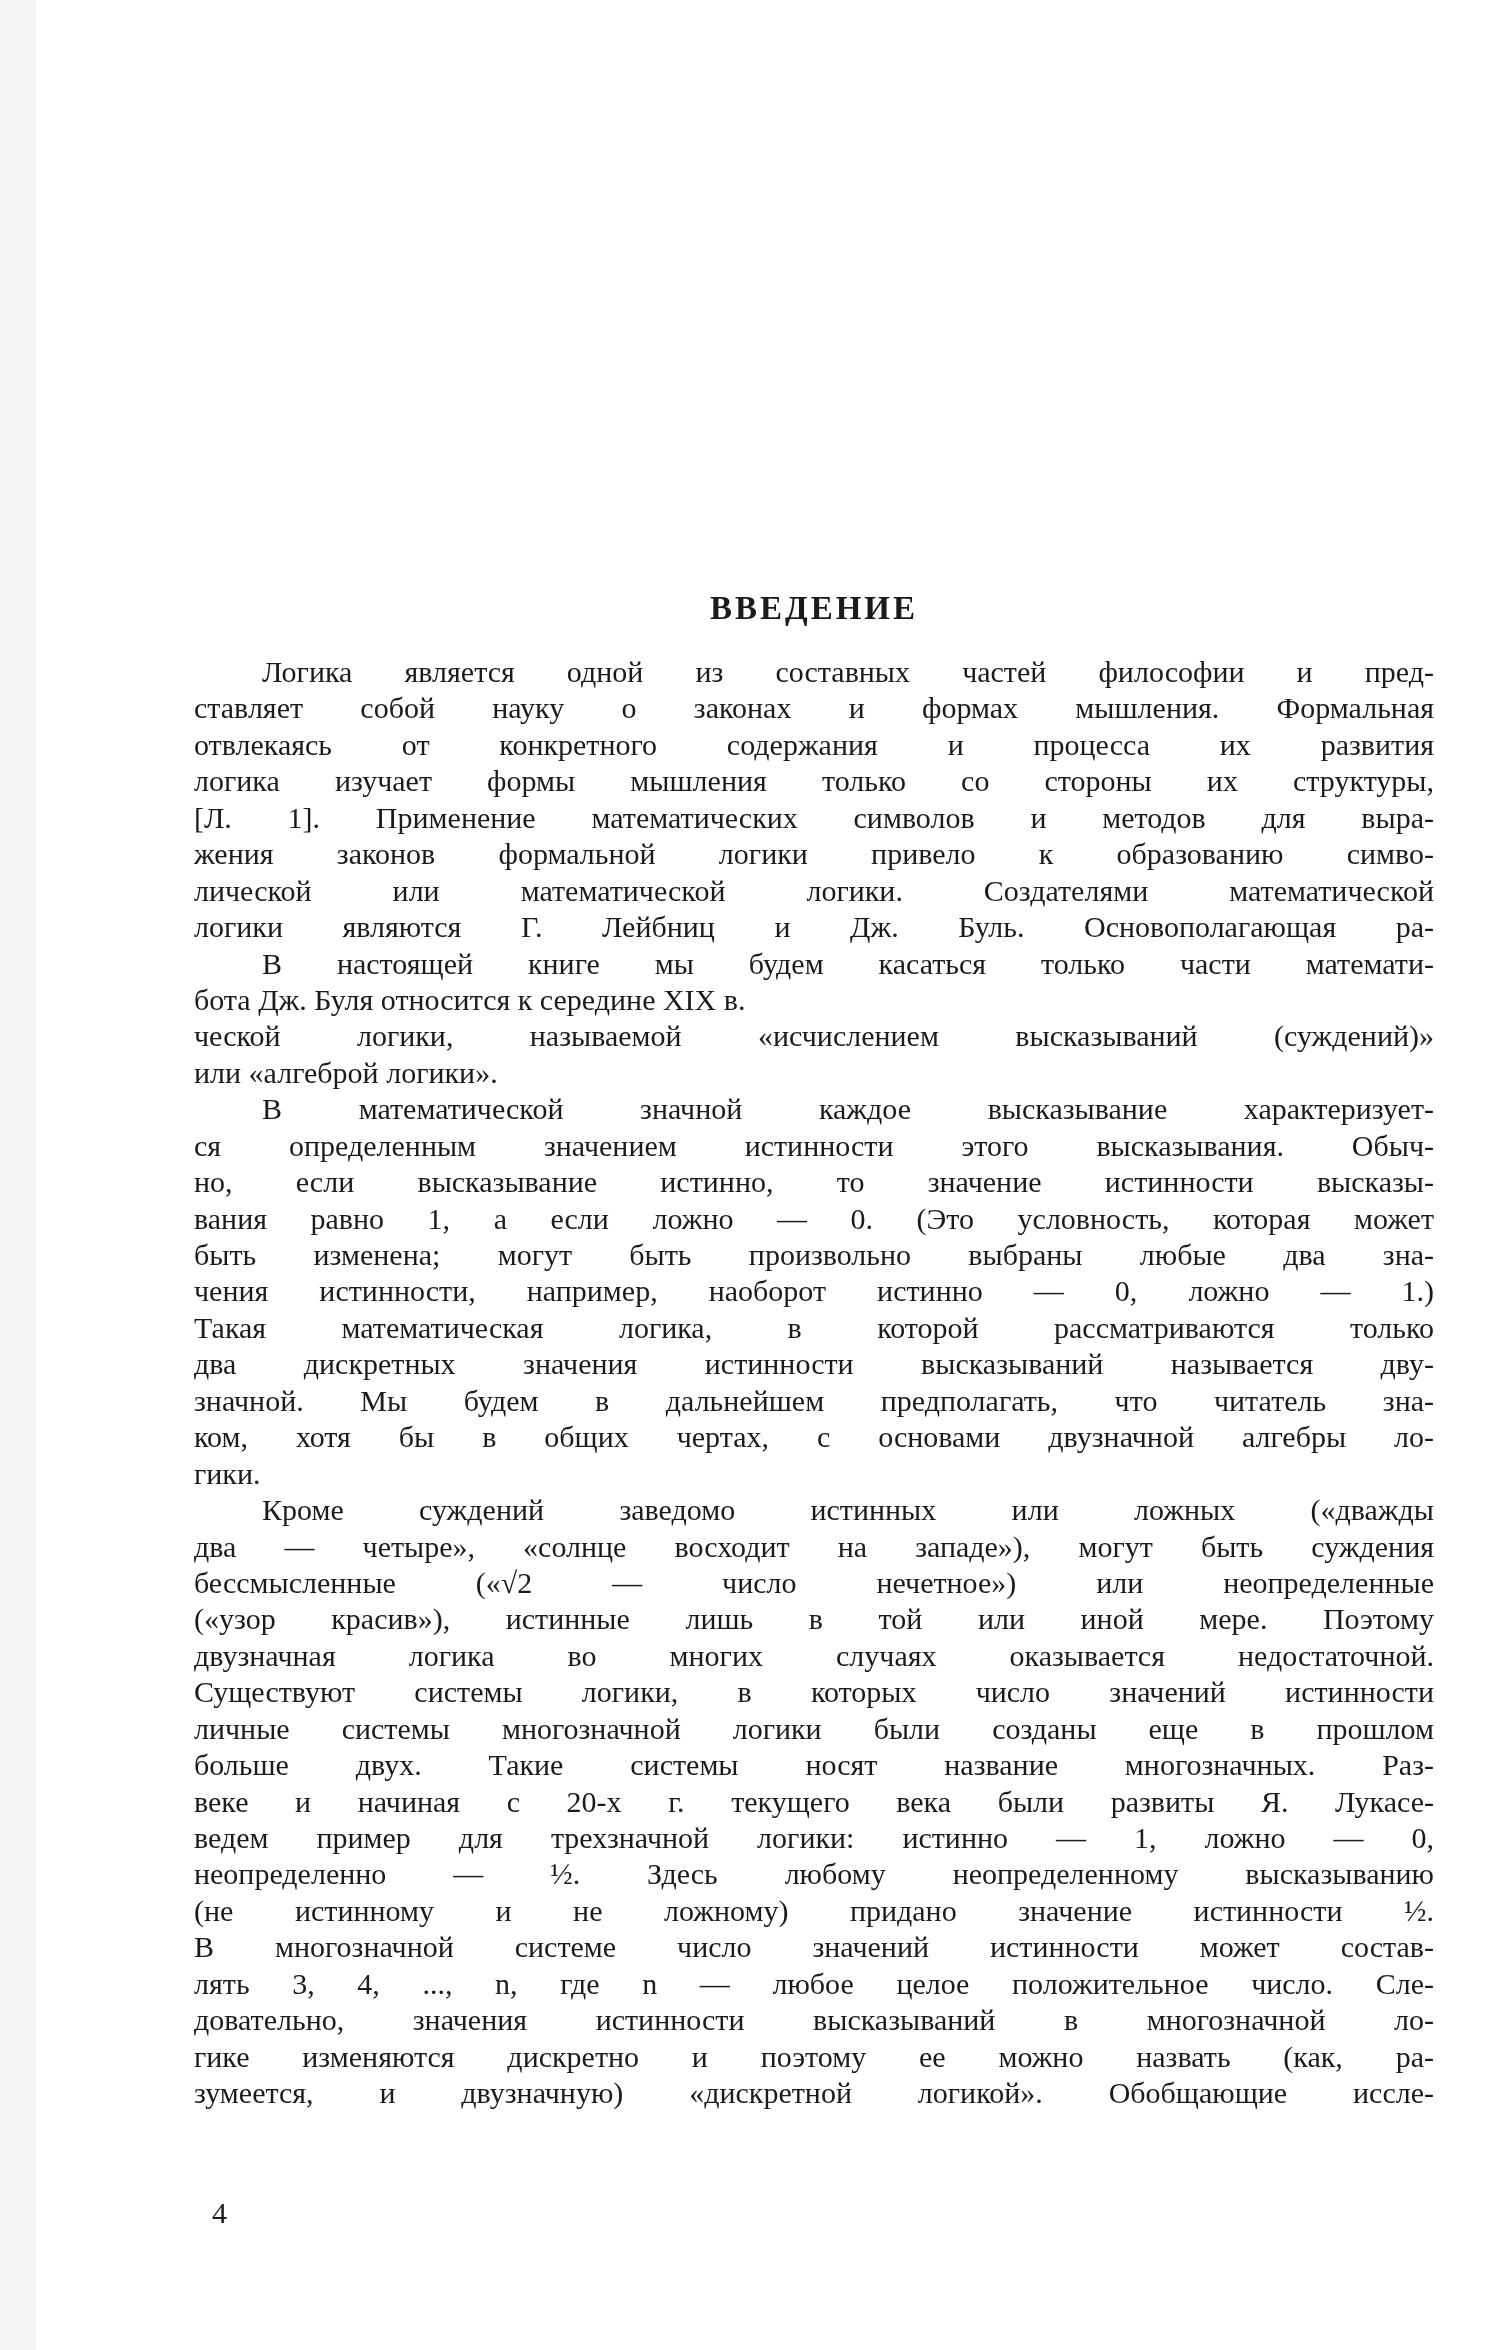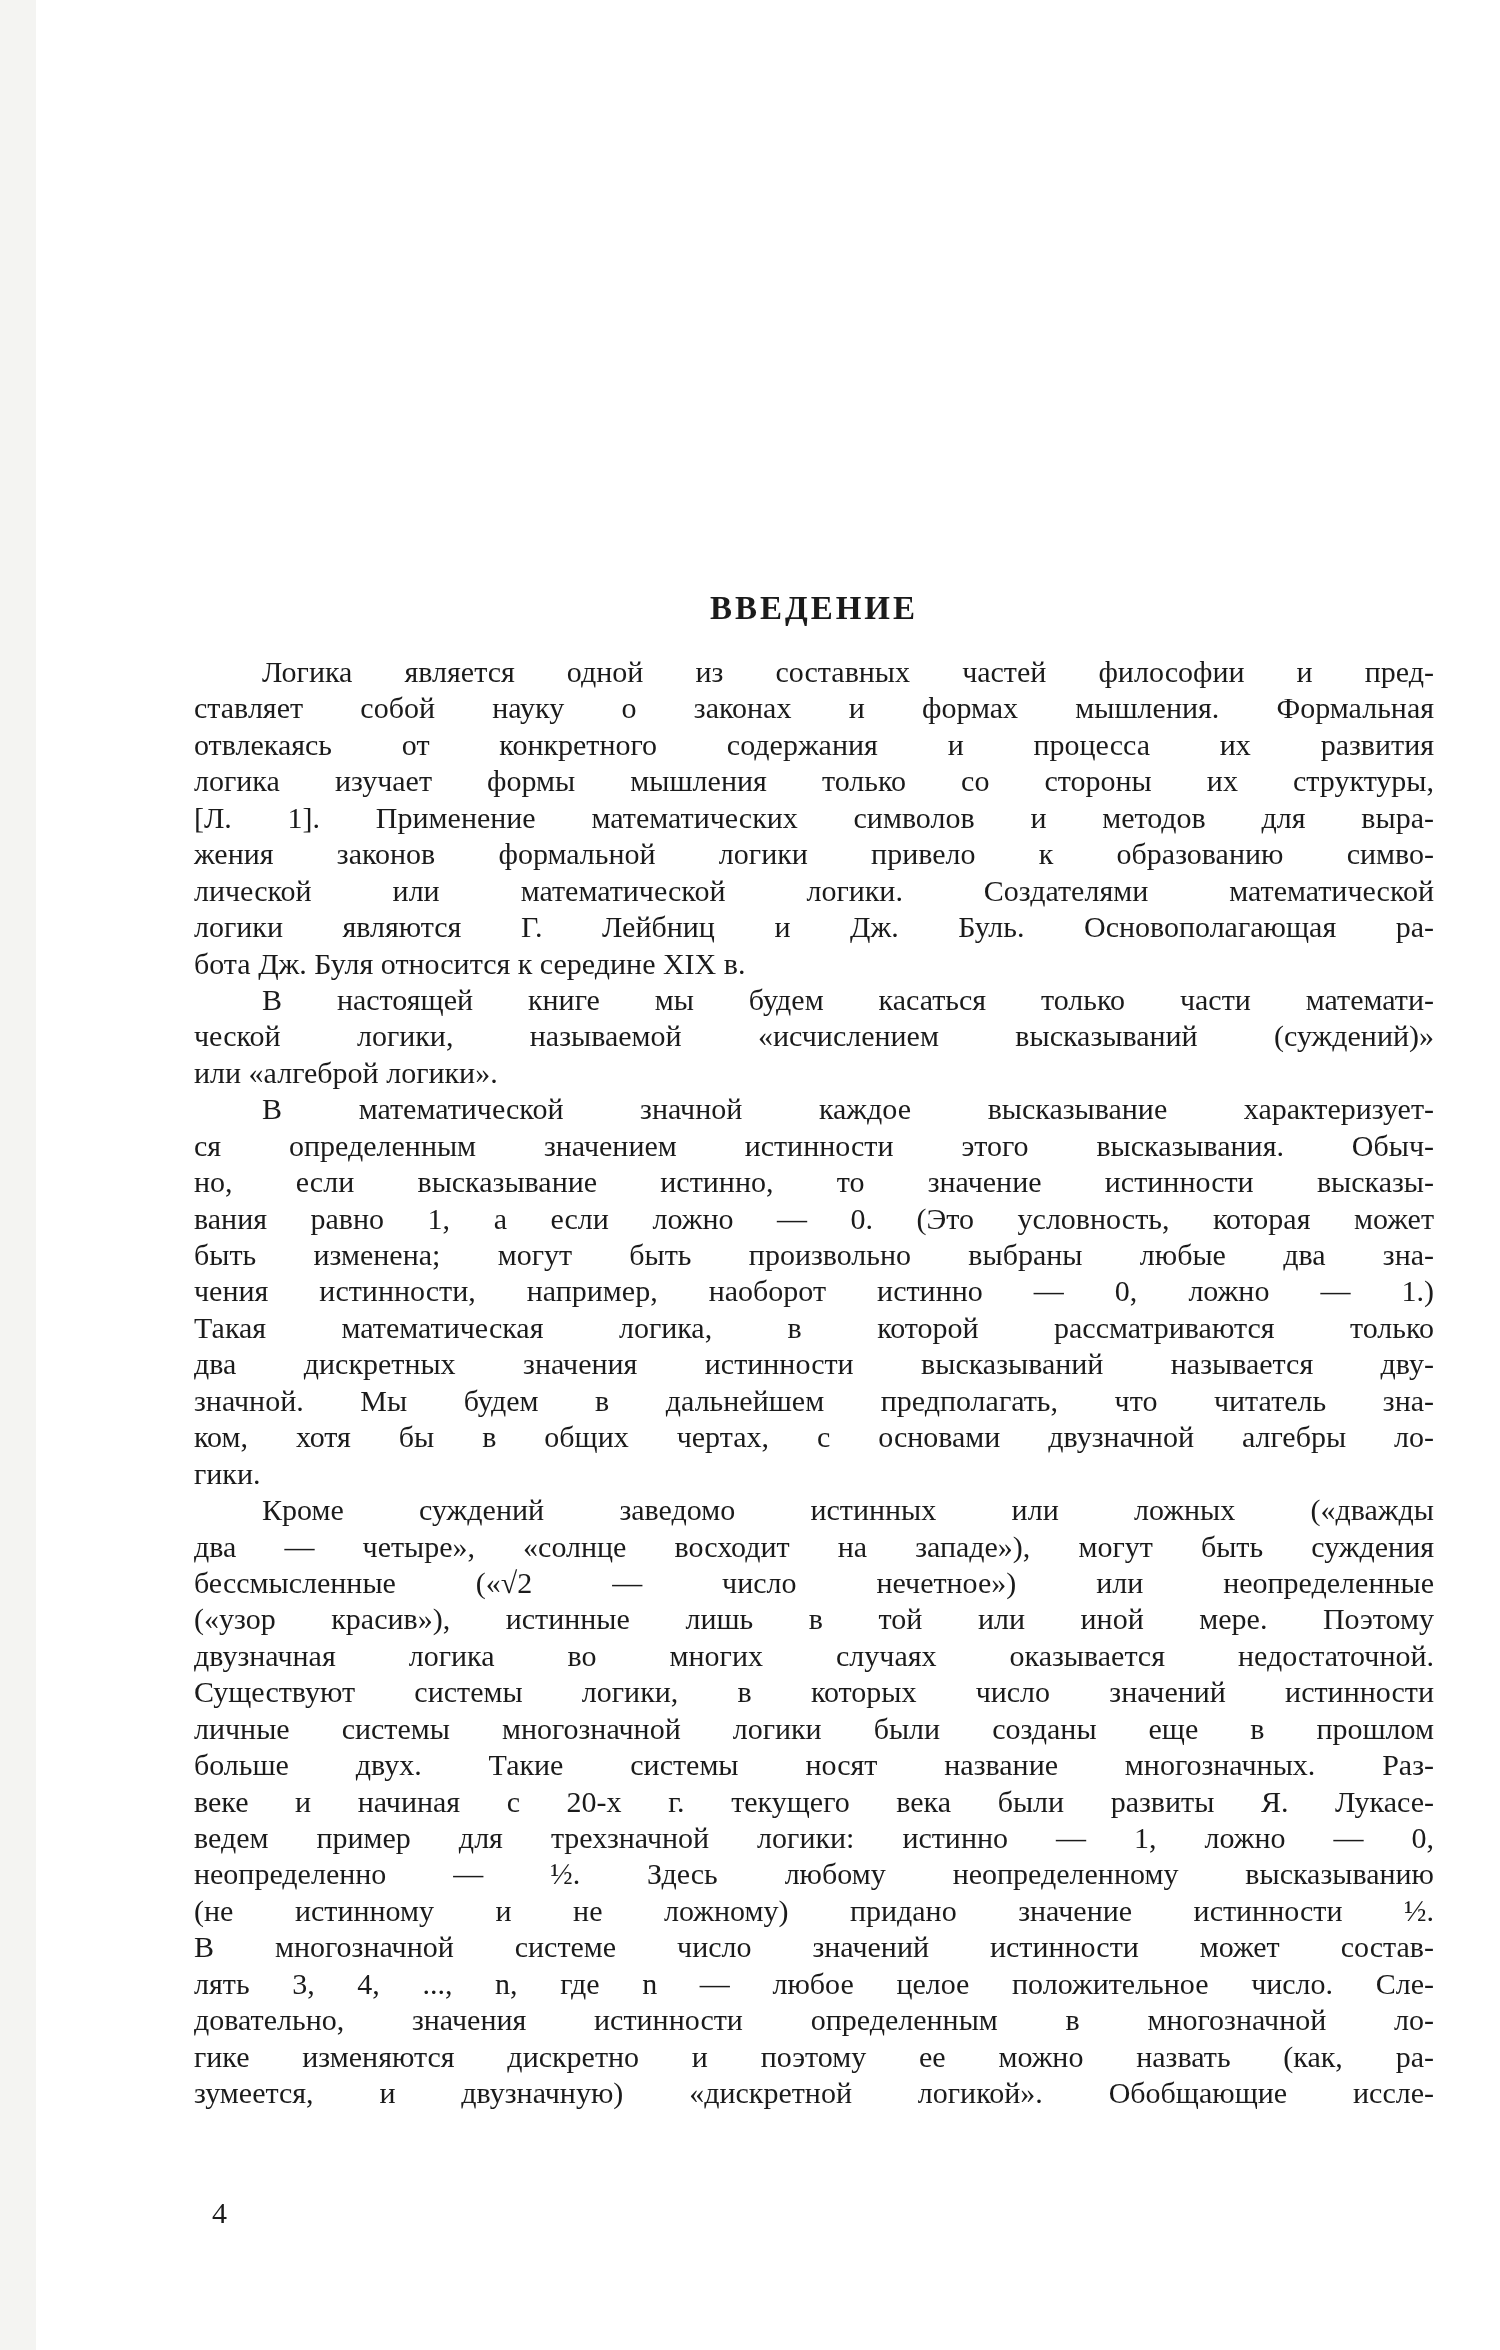--- a/index.html
+++ b/index.html
@@ -51,22 +51,22 @@
 
   <div class="text-block">
       <div class="line indent">Логика является одной из составных частей философии и пред-</div>
       <div class="line">ставляет собой науку о законах и формах мышления. Формальная</div>
       <div class="line">отвлекаясь от конкретного содержания и процесса их развития</div>
       <div class="line">логика изучает формы мышления только со стороны их структуры,</div>
       <div class="line">[Л. 1]. Применение математических символов и методов для выра-</div>
       <div class="line">жения законов формальной логики привело к образованию симво-</div>
       <div class="line">лической или математической логики. Создателями математической</div>
       <div class="line">логики являются Г. Лейбниц и Дж. Буль. Основополагающая ра-</div>
+      <div class="line indent">В настоящей книге мы будем касаться только части математи-</div>
       <div class="line pend">бота Дж. Буля относится к середине XIX в.</div>
-      <div class="line indent">В настоящей книге мы будем касаться только части математи-</div>
       <div class="line">ческой логики, называемой «исчислением высказываний (суждений)»</div>
       <div class="line pend">или «алгеброй логики».</div>
       <div class="line indent">В математической значной каждое высказывание характеризует-</div>
       <div class="line">ся определенным значением истинности этого высказывания. Обыч-</div>
       <div class="line">но, если высказывание истинно, то значение истинности высказы-</div>
       <div class="line">вания равно 1, а если ложно — 0. (Это условность, которая может</div>
       <div class="line">быть изменена; могут быть произвольно выбраны любые два зна-</div>
       <div class="line">чения истинности, например, наоборот истинно — 0, ложно — 1.)</div>
       <div class="line">Такая математическая логика, в которой рассматриваются только</div>
       <div class="line">два дискретных значения истинности высказываний называется дву-</div>
@@ -80,19 +80,19 @@
       <div class="line">двузначная логика во многих случаях оказывается недостаточной.</div>
       <div class="line">Существуют системы логики, в которых число значений истинности</div>
       <div class="line">личные системы многозначной логики были созданы еще в прошлом</div>
       <div class="line">больше двух. Такие системы носят название многозначных. Раз-</div>
       <div class="line">веке и начиная с 20-х г. текущего века были развиты Я. Лукасе-</div>
       <div class="line">ведем пример для трехзначной логики: истинно — 1, ложно — 0,</div>
       <div class="line">неопределенно — ½. Здесь любому неопределенному высказыванию</div>
       <div class="line">(не истинному и не ложному) придано значение истинности ½.</div>
       <div class="line">В многозначной системе число значений истинности может состав-</div>
       <div class="line">лять 3, 4, ..., n, где n — любое целое положительное число. Сле-</div>
-      <div class="line">довательно, значения истинности определенным в многозначной ло-</div>
+      <div class="line">довательно, значения истинности высказываний в многозначной ло-</div>
       <div class="line">гике изменяются дискретно и поэтому ее можно назвать (как, ра-</div>
       <div class="line">зумеется, и двузначную) «дискретной логикой». Обобщающие иссле-</div>
     </div>
 
   <div class="page-number">4</div>
 </div>
 
 </body></html>

